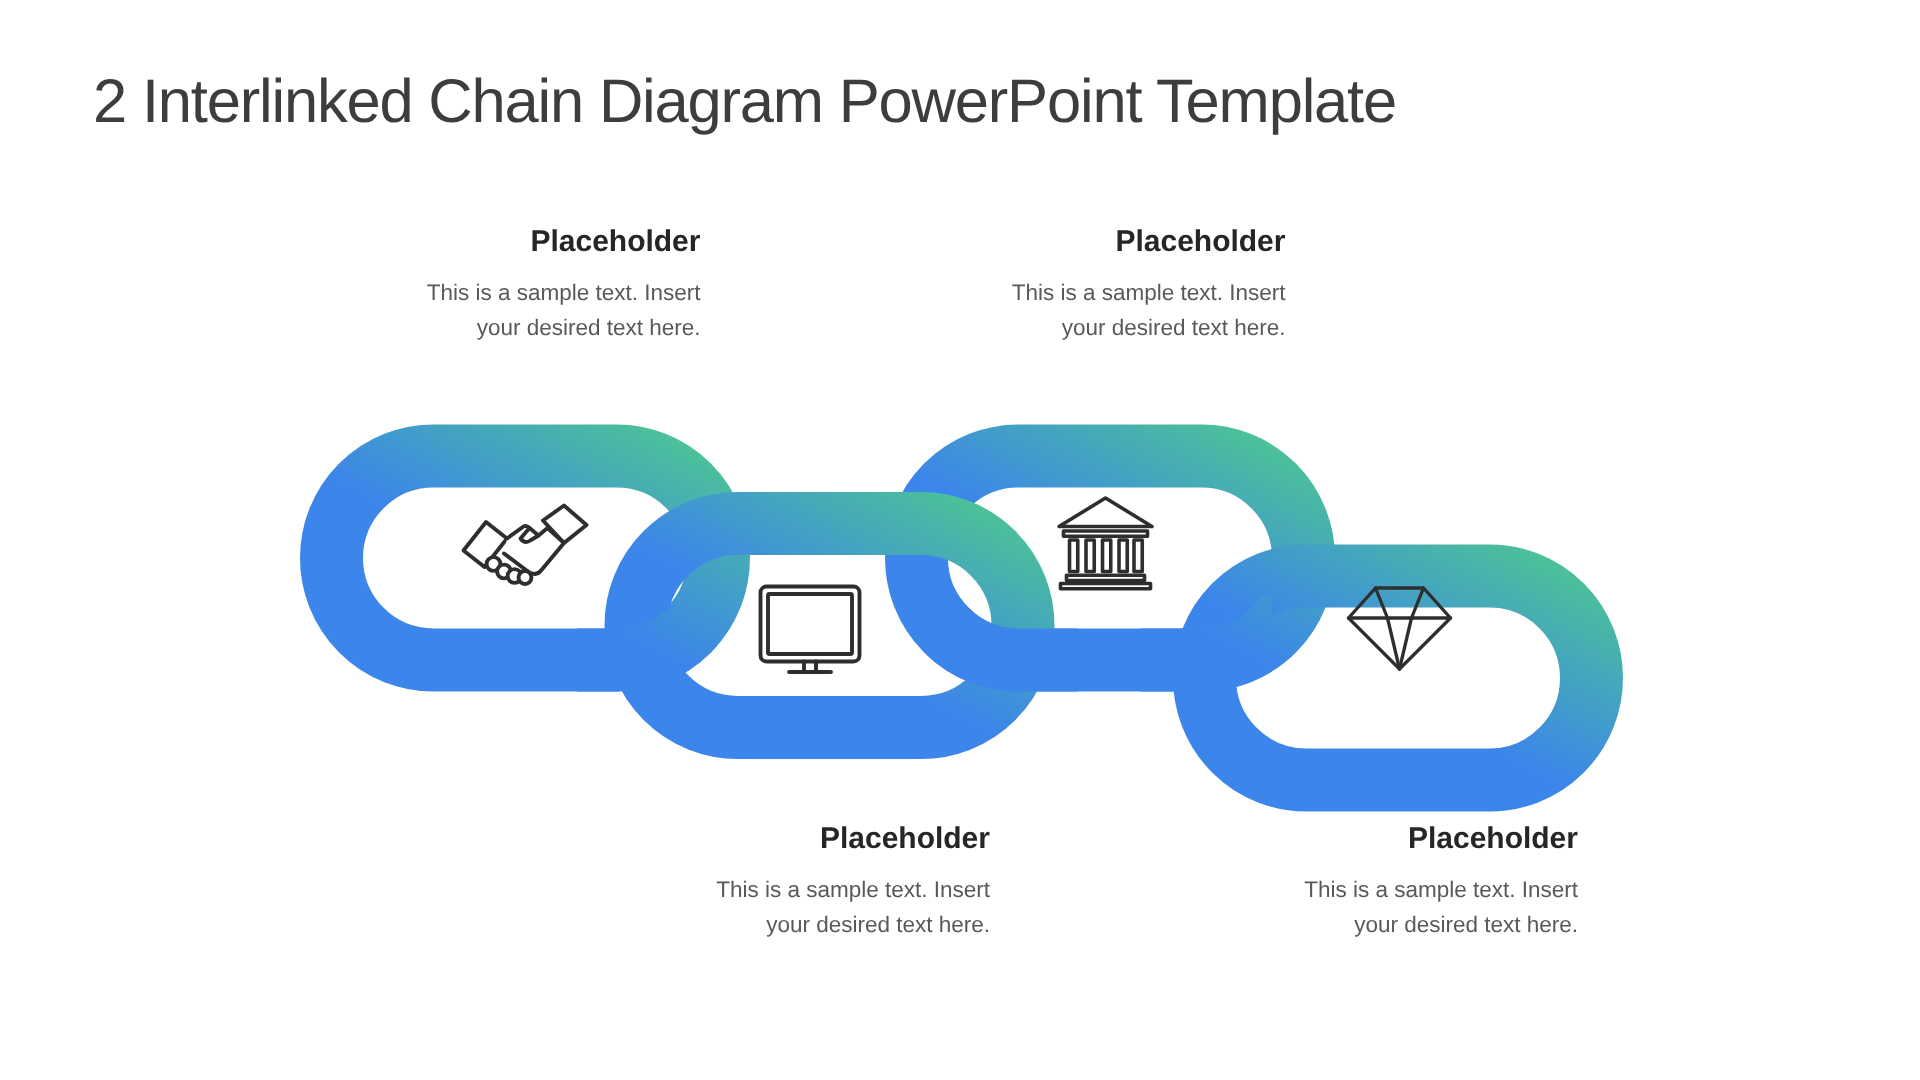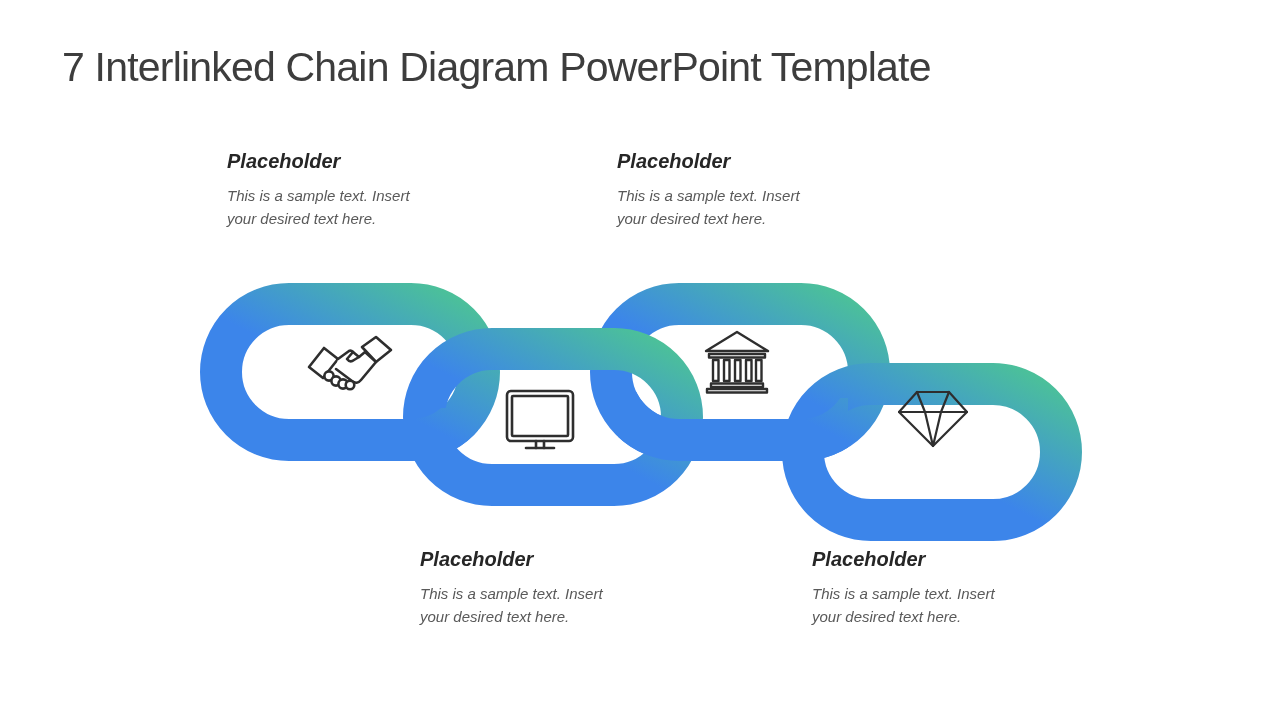--- a/index.html
+++ b/index.html
@@ -5,35 +5,35 @@
   html,body{margin:0;padding:0;background:#ffffff;}
   .slide{
     position:relative;width:1280px;height:720px;background:#ffffff;overflow:hidden;
     font-family:"Liberation Sans", sans-serif;
   }
   .title{
     position:absolute;left:62px;top:44px;width:1100px;
     font-size:41px;font-weight:400;letter-spacing:-0.8px;color:#3d3d3d;
     white-space:nowrap;
   }
-  .tblock{position:absolute;width:240px;text-align:left;font-style:italic;}
+  .tblock{position:absolute;width:240px;text-align:right;}
   .tblock .head{font-size:20px;font-weight:700;color:#262626;margin:0 0 11px 0;}
   .tblock .body{font-size:15px;line-height:23px;color:#595959;}
   .tb1{left:227px;top:150px;}
   .tb2{left:617px;top:150px;}
   .tb3{left:420px;top:548px;}
   .tb4{left:812px;top:548px;}
   svg{position:absolute;left:0;top:0;}
 </style>
 </head>
 <body>
 
 <div class="slide">
 
-  <div class="title">7 Interlinked Chain Diagram PowerPoint Template</div>
+  <div class="title">2 Interlinked Chain Diagram PowerPoint Template</div>
 
   <div class="tblock tb1">
     <div class="head">Placeholder</div>
     <div class="body">
       <div>This is a sample text. Insert</div>
       <div>your desired text here.</div>
     </div>
   </div>
   <div class="tblock tb2">
     <div class="head">Placeholder</div>

